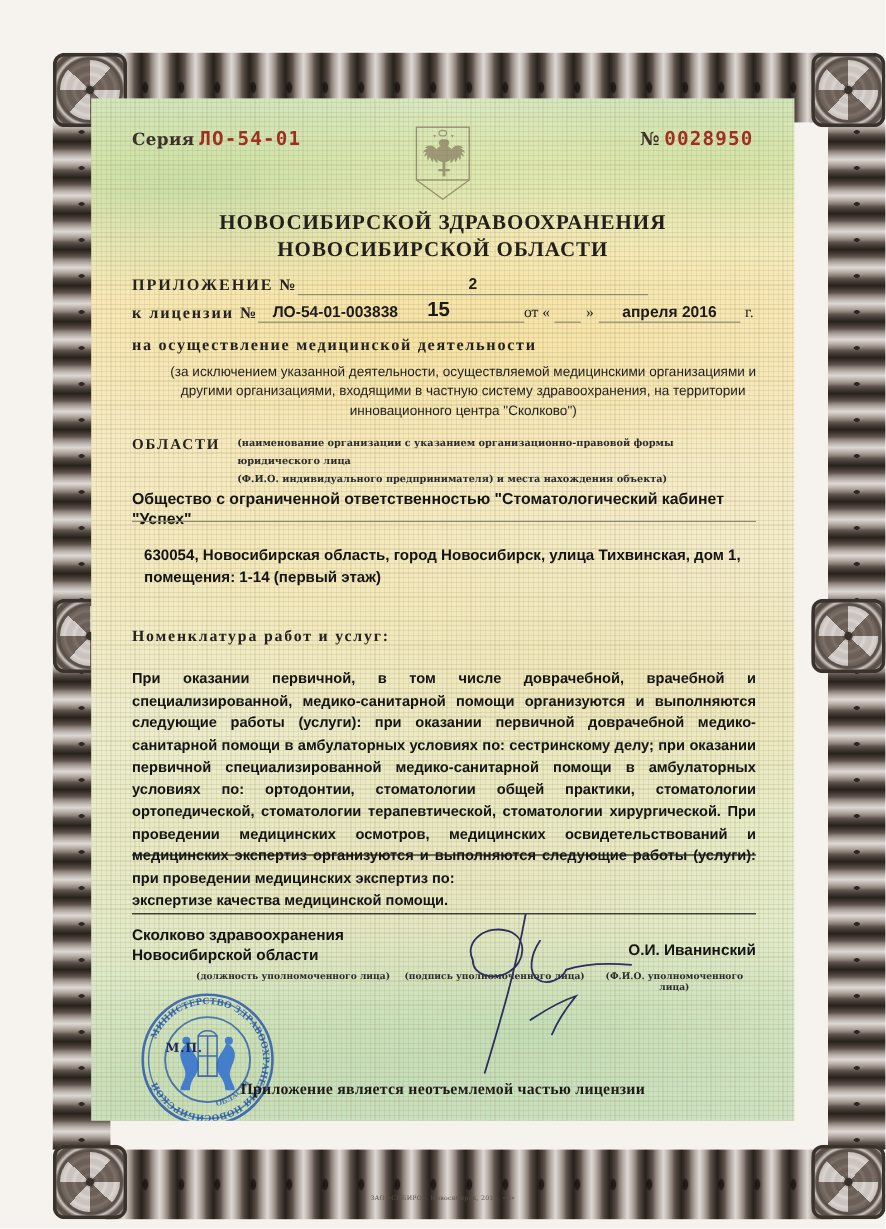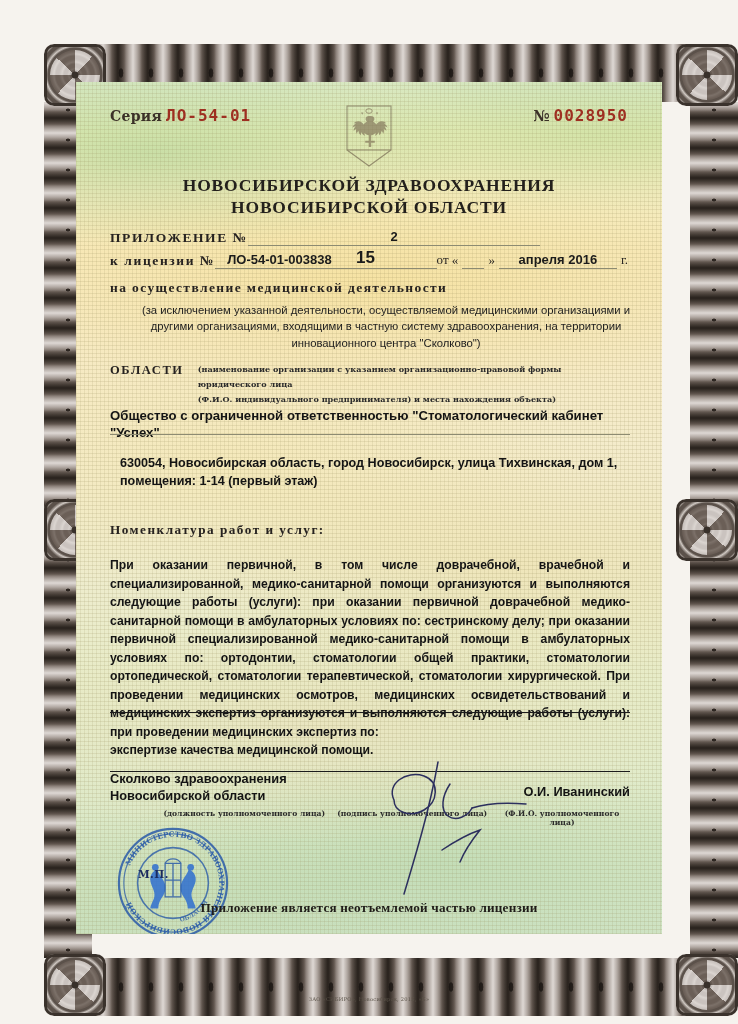--- a/index.html
+++ b/index.html
@@ -269,21 +269,21 @@
     font-family:"Liberation Sans", sans-serif;
     font-size:12.2px;color:#141414;
     line-height:1.52;
     text-align:justify;
     text-align-last:left;
     font-weight:700;
   }
   .body-text .last-line{
     display:block;
     border-bottom:1.4px solid #1c1c1c;
-    padding-bottom:11px;
+    padding-bottom:1px;
   }
   .rule{
     position:absolute;left:34px;top:630px;width:520px;
     border-top:1.6px solid #1c1c1c;
   }
 
   .sign-block{
     position:absolute;left:34px;top:688px;width:520px;
   }
   .sign-top{

